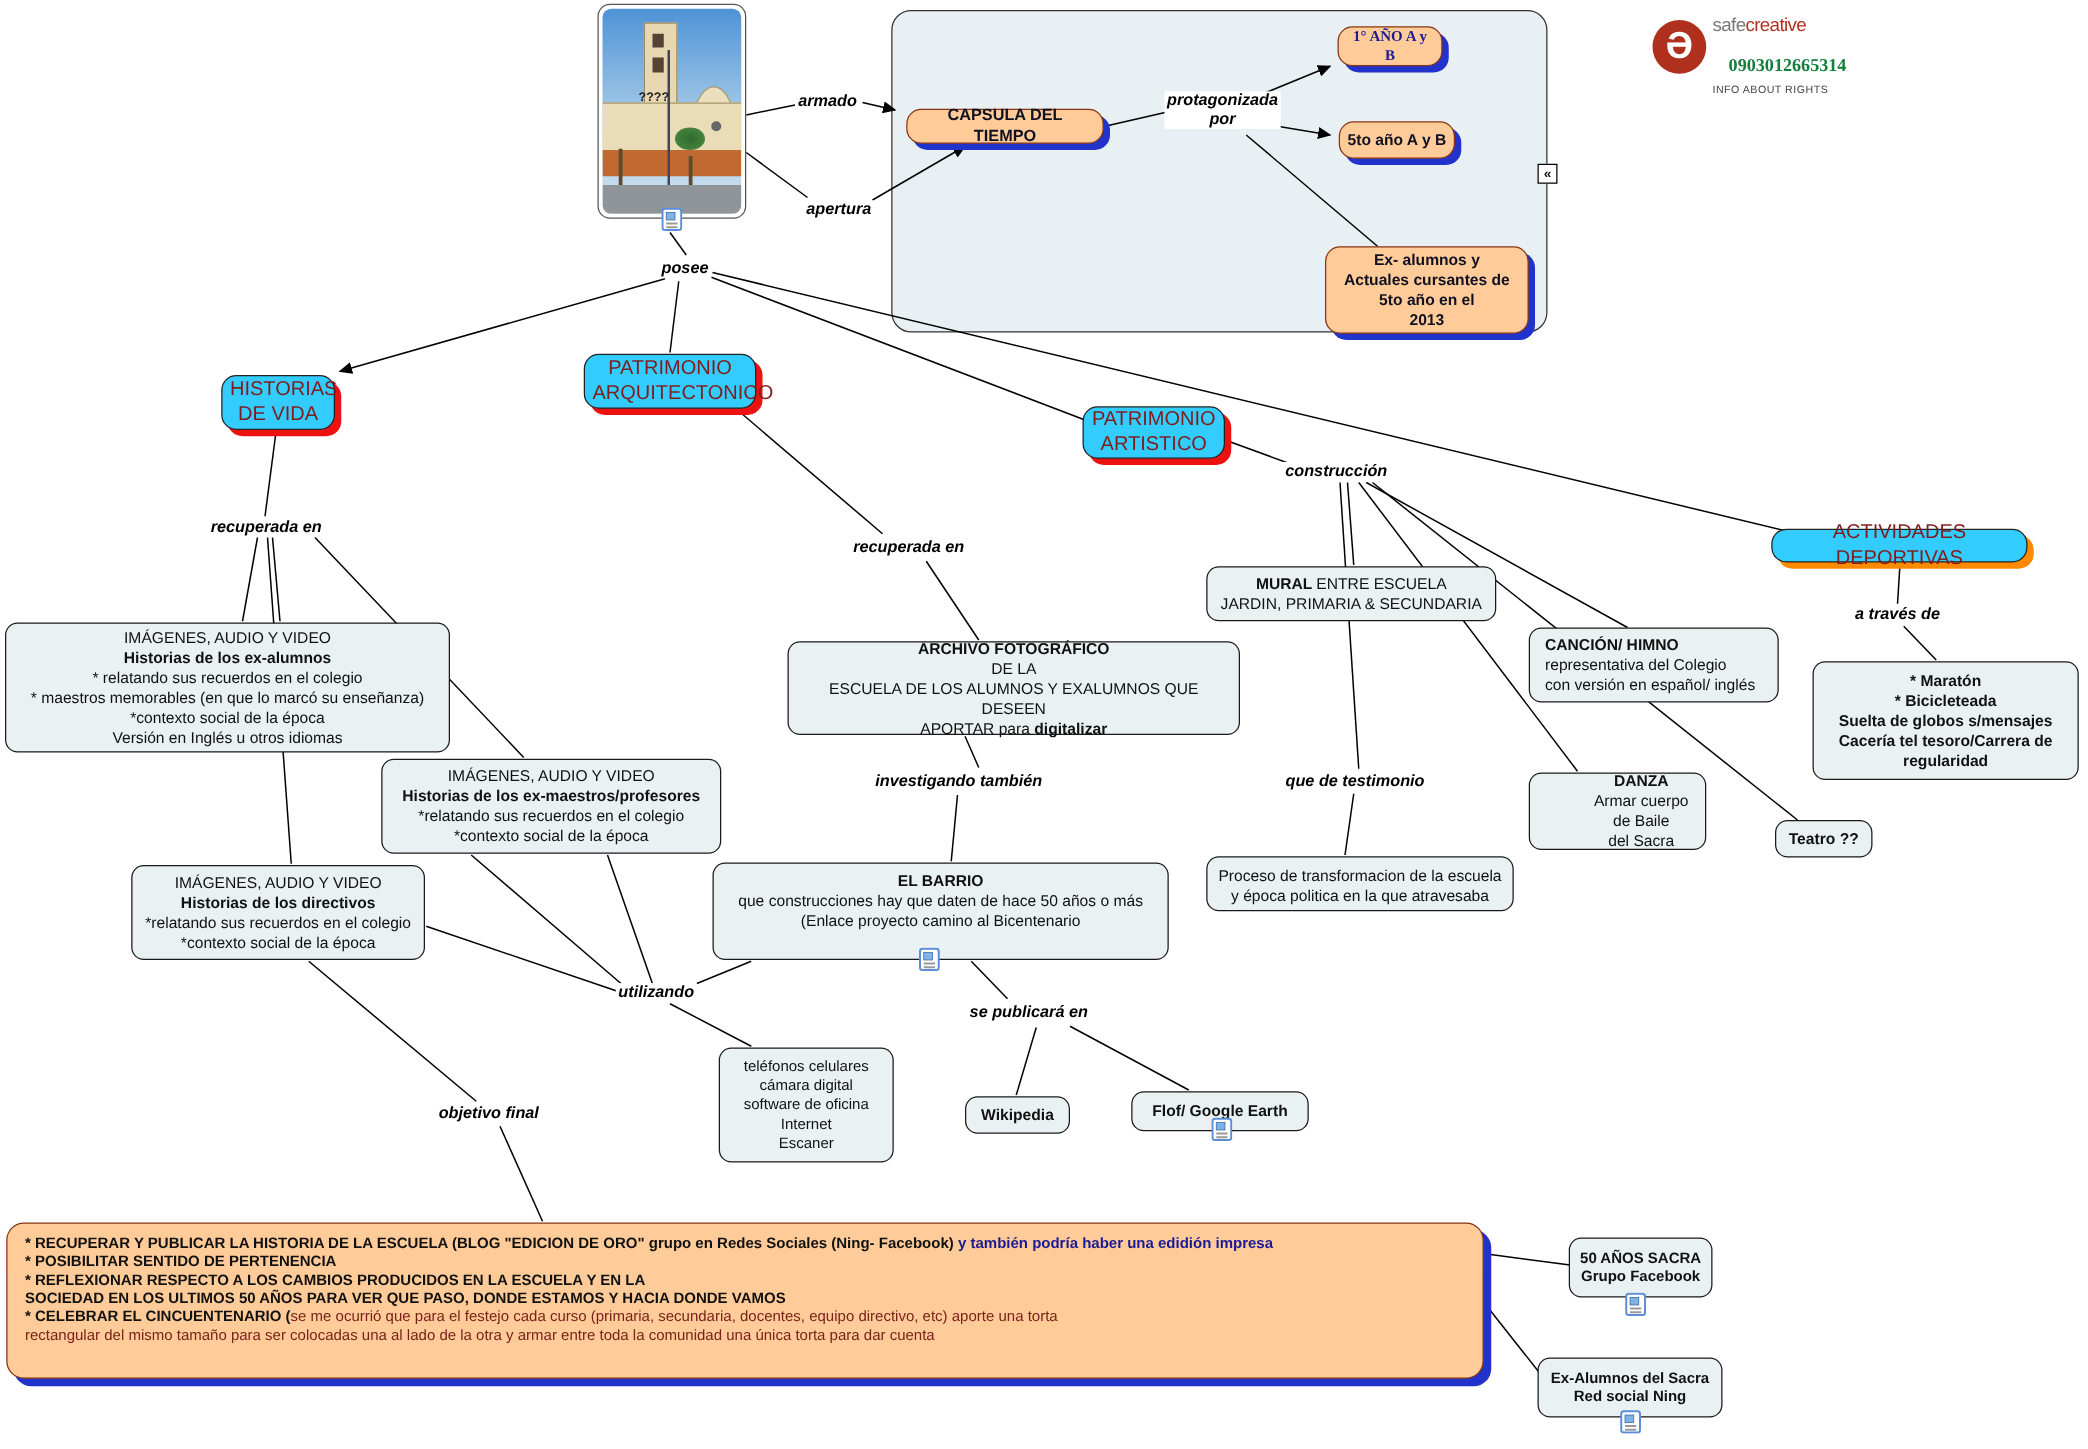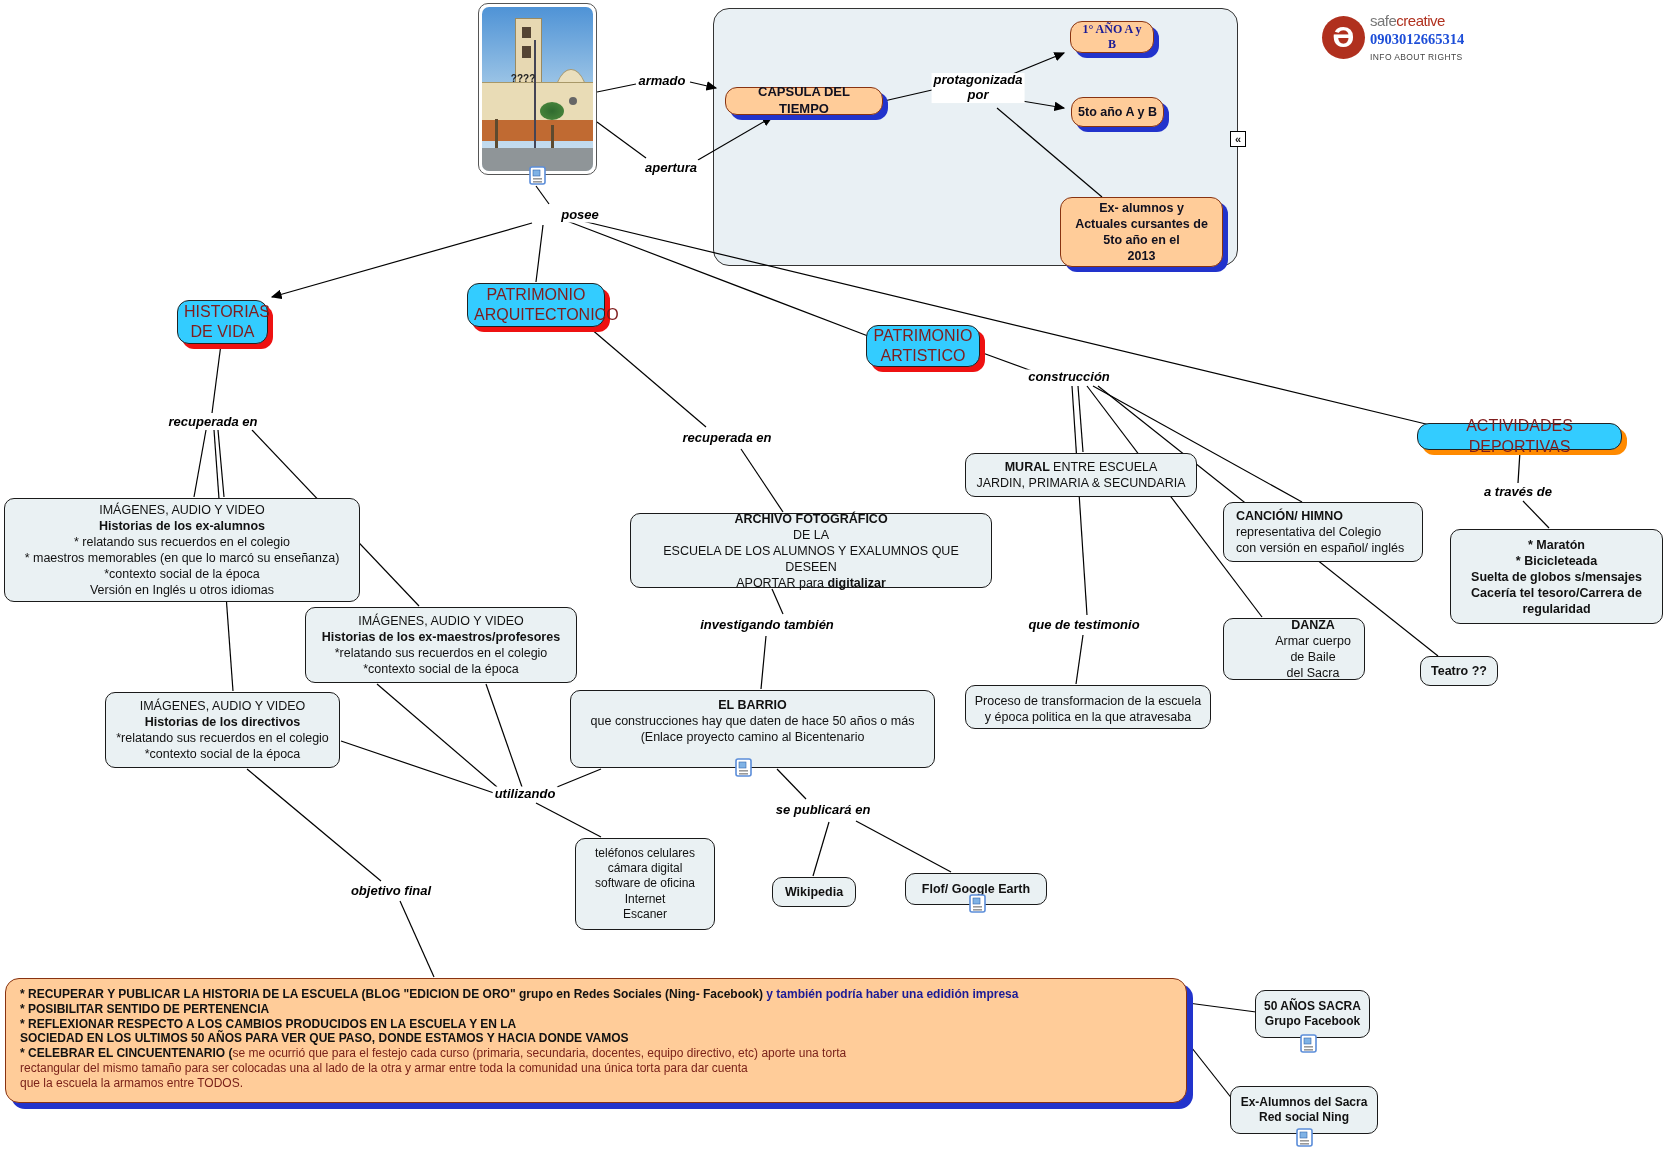--- a/index.html
+++ b/index.html
@@ -53,21 +53,21 @@
   .ph .pole{left:47%;top:20%;width:2px;height:66%;background:#445;}
   .ph .qq{left:26%;top:40%;font-size:10px;color:#222;font-weight:bold;}
   
   .sc{position:absolute;left:1322px;top:12px;z-index:2;}
   .sc-circle{position:absolute;left:0;top:4px;width:43px;height:43px;border-radius:50%;
              background:var(--brand_red,#B0301E);color:#fff;font-size:30px;line-height:41px;
              text-align:center;font-weight:bold;}
   .sc-text{position:absolute;left:48px;top:0;width:120px;}
   .sc-line1{font-size:15px;letter-spacing:-0.5px;color:#777;}
   .sc-line1 .cr{color:var(--brand_red,#B0301E);}
-  .sc-code{font-family:"Liberation Serif",serif;font-weight:bold;font-size:14.5px;color:#1d4ed8;margin-top:2px;}
+  .sc-code{font-family:"Liberation Serif",serif;font-weight:bold;font-size:14.5px;color:#15803d;margin-top:16px;text-align:center;}
   .sc-rights{font-size:8.5px;color:#444;letter-spacing:0.4px;margin-top:4px;}
 </style>
 </head>
 <body>
 
 <div class="canvas">
 
   <div class="container-box"></div>
 
   <svg class="wires">
@@ -294,34 +294,33 @@
     <div>Flof/ Google Earth</div>
   </div>
 
   <div class="goal">
     <div><span>* RECUPERAR Y PUBLICAR LA HISTORIA DE LA ESCUELA  (BLOG "EDICION DE ORO" grupo en Redes Sociales (Ning- Facebook) </span><span class="navy">y también podría haber una edidión impresa</span></div>
     <div>* POSIBILITAR SENTIDO DE PERTENENCIA</div>
     <div>* REFLEXIONAR RESPECTO A LOS CAMBIOS PRODUCIDOS EN LA ESCUELA Y EN LA</div>
     <div>SOCIEDAD EN LOS ULTIMOS 50 AÑOS PARA VER QUE PASO, DONDE ESTAMOS Y HACIA DONDE VAMOS</div>
     <div><span>* CELEBRAR EL CINCUENTENARIO (</span><span class="maroon">se me ocurrió que para el festejo cada curso (primaria, secundaria, docentes, equipo directivo, etc) aporte una torta</span></div>
     <div class="maroon">rectangular del mismo tamaño para ser colocadas una al lado de la otra y armar entre toda la comunidad una única torta para dar cuenta</div>
-    <div class="maroon">que la escuela la armamos entre TODOS.</div>
   </div>
   <div class="node b" style="left:1255px;top:990px;width:115px;height:48px;font-size:12px;">
     <div>50 AÑOS SACRA</div>
     <div>Grupo Facebook</div>
   </div>
   <div class="node b" style="left:1230px;top:1086px;width:148px;height:48px;font-size:12px;">
     <div>Ex-Alumnos del Sacra</div>
     <div>Red social Ning</div>
   </div>
 
   <div class="label" style="left:662px;top:81px;">armado</div>
   <div class="label" style="left:671px;top:168px;">apertura</div>
-  <div class="label" style="left:580px;top:215px;">posee</div>
+  <div class="label" style="left:548px;top:215px;">posee</div>
   <div class="label" style="left:978px;top:88px;">
     <div>protagonizada</div>
     <div>por</div>
   </div>
   <div class="label" style="left:213px;top:422px;">recuperada en</div>
   <div class="label" style="left:727px;top:438px;">recuperada en</div>
   <div class="label" style="left:1069px;top:377px;">construcción</div>
   <div class="label" style="left:1518px;top:492px;">a través de</div>
   <div class="label" style="left:1084px;top:625px;">que de testimonio</div>
   <div class="label" style="left:767px;top:625px;">investigando también</div>

